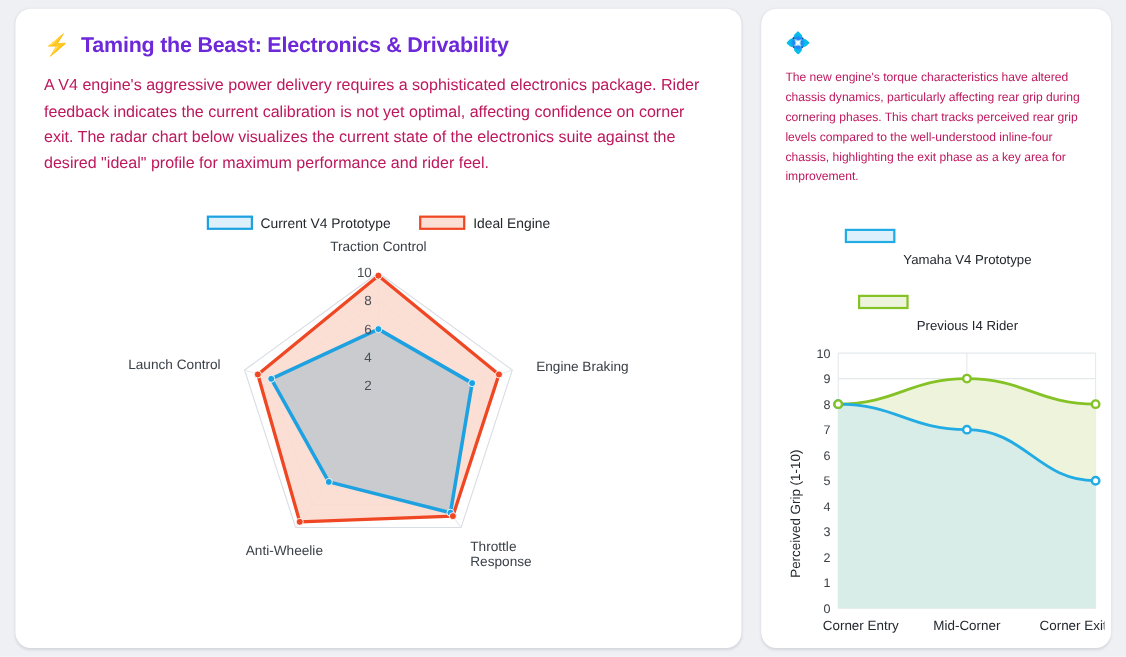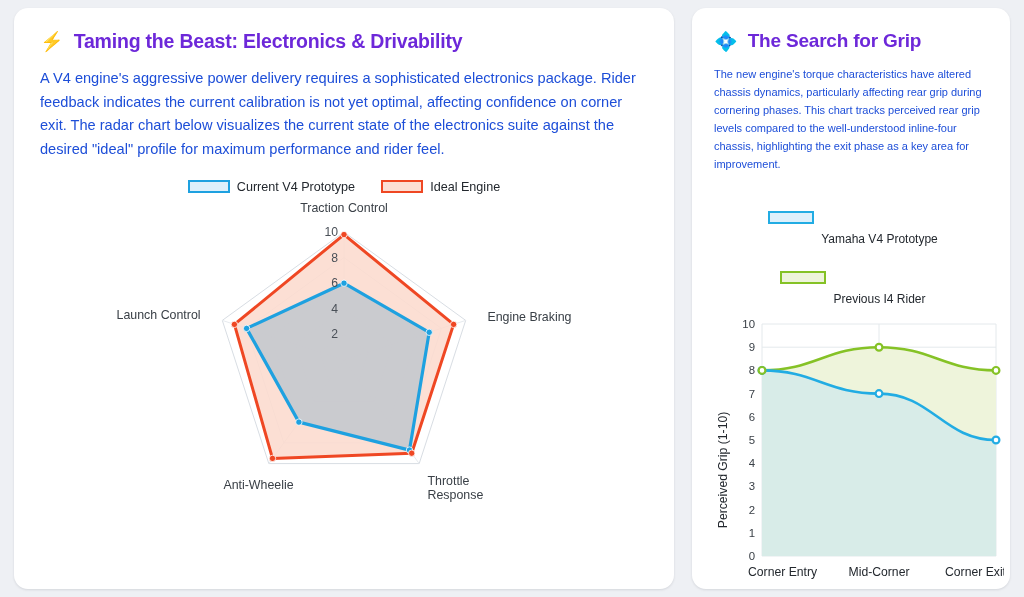--- a/index.html
+++ b/index.html
@@ -27,21 +27,21 @@
   .card-head{display:flex;align-items:center;gap:10px;margin:0 0 14px 0;}
   .head-icon{font-size:19px;line-height:1;display:inline-block;}
   .head-icon.bolt{color:#f4702a;}
   .card-title{
     font-size:19.5px;font-weight:bold;color:#6d28d9;letter-spacing:-.2px;
     margin:0;
   }
   .card-right .card-title{font-size:19px;}
 
   .body-text{
-    color:#1d4ed8;font-size:14.6px;line-height:1.62;margin:0;
+    color:#be185d;font-size:14.6px;line-height:1.62;margin:0;
   }
   .card-right .body-text{font-size:11px;line-height:1.63;}
 
   
   .legend{display:flex;justify-content:center;align-items:center;gap:26px;}
   .legend.stacked{flex-direction:column;gap:4px;align-items:center;}
   .legend-item{display:flex;align-items:center;gap:7px;}
   .swatch{width:42px;height:13px;border-width:2.5px;border-style:solid;box-sizing:border-box;}
   .legend-label{font-size:12.6px;color:#23282e;white-space:nowrap;}
   .card-right .legend-label{font-size:12px;margin-top:42px;}
@@ -64,21 +64,21 @@
 
 <div class="page">
 
   <section class="card card-left">
     <div class="card-head">
       <span class="head-icon bolt">⚡</span>
       <h2 class="card-title">Taming the Beast: Electronics &amp; Drivability</h2>
     </div>
     <p class="body-text">A V4 engine's aggressive power delivery requires a sophisticated electronics package. Rider feedback indicates the current calibration is not yet optimal, affecting confidence on corner exit. The radar chart below visualizes the current state of the electronics suite against the desired "ideal" profile for maximum performance and rider feel.</p>
 
-    <div class="legend" style="margin-top:18px;">
+    <div class="legend" style="margin-top:34px;">
       <div class="legend-item">
         <span class="swatch" style="border-color:#1ea1e0;background:#ddf0fb;"></span>
         <span class="legend-label">Current V4 Prototype</span>
       </div>
       <div class="legend-item">
         <span class="swatch" style="border-color:#ef4723;background:#fcdfd4;"></span>
         <span class="legend-label">Ideal Engine</span>
       </div>
     </div>
 
@@ -130,21 +130,20 @@
             <text x="214.5" y="288.7" text-anchor="middle" class="axis-label">Anti-Wheelie</text>
             <text x="156.6" y="119.3" text-anchor="end" class="axis-label">Launch Control</text>
           </g>
       </svg>
     </div>
   </section>
 
   <section class="card card-right">
     <div class="card-head">
       <span class="head-icon">💠</span>
-      <h2 class="card-title">The Search for Grip</h2>
     </div>
     <p class="body-text">The new engine's torque characteristics have altered chassis dynamics, particularly affecting rear grip during cornering phases. This chart tracks perceived rear grip levels compared to the well-understood inline-four chassis, highlighting the exit phase as a key area for improvement.</p>
 
     <div class="legend stacked" style="margin-top:16px;">
       <div class="legend-item">
         <span class="swatch" style="border-color:#22ace3;background:#ddf0fb;"></span>
         <span class="legend-label">Yamaha V4 Prototype</span>
       </div>
       <div class="legend-item">
         <span class="swatch" style="border-color:#85c226;background:#eef4db;"></span>

